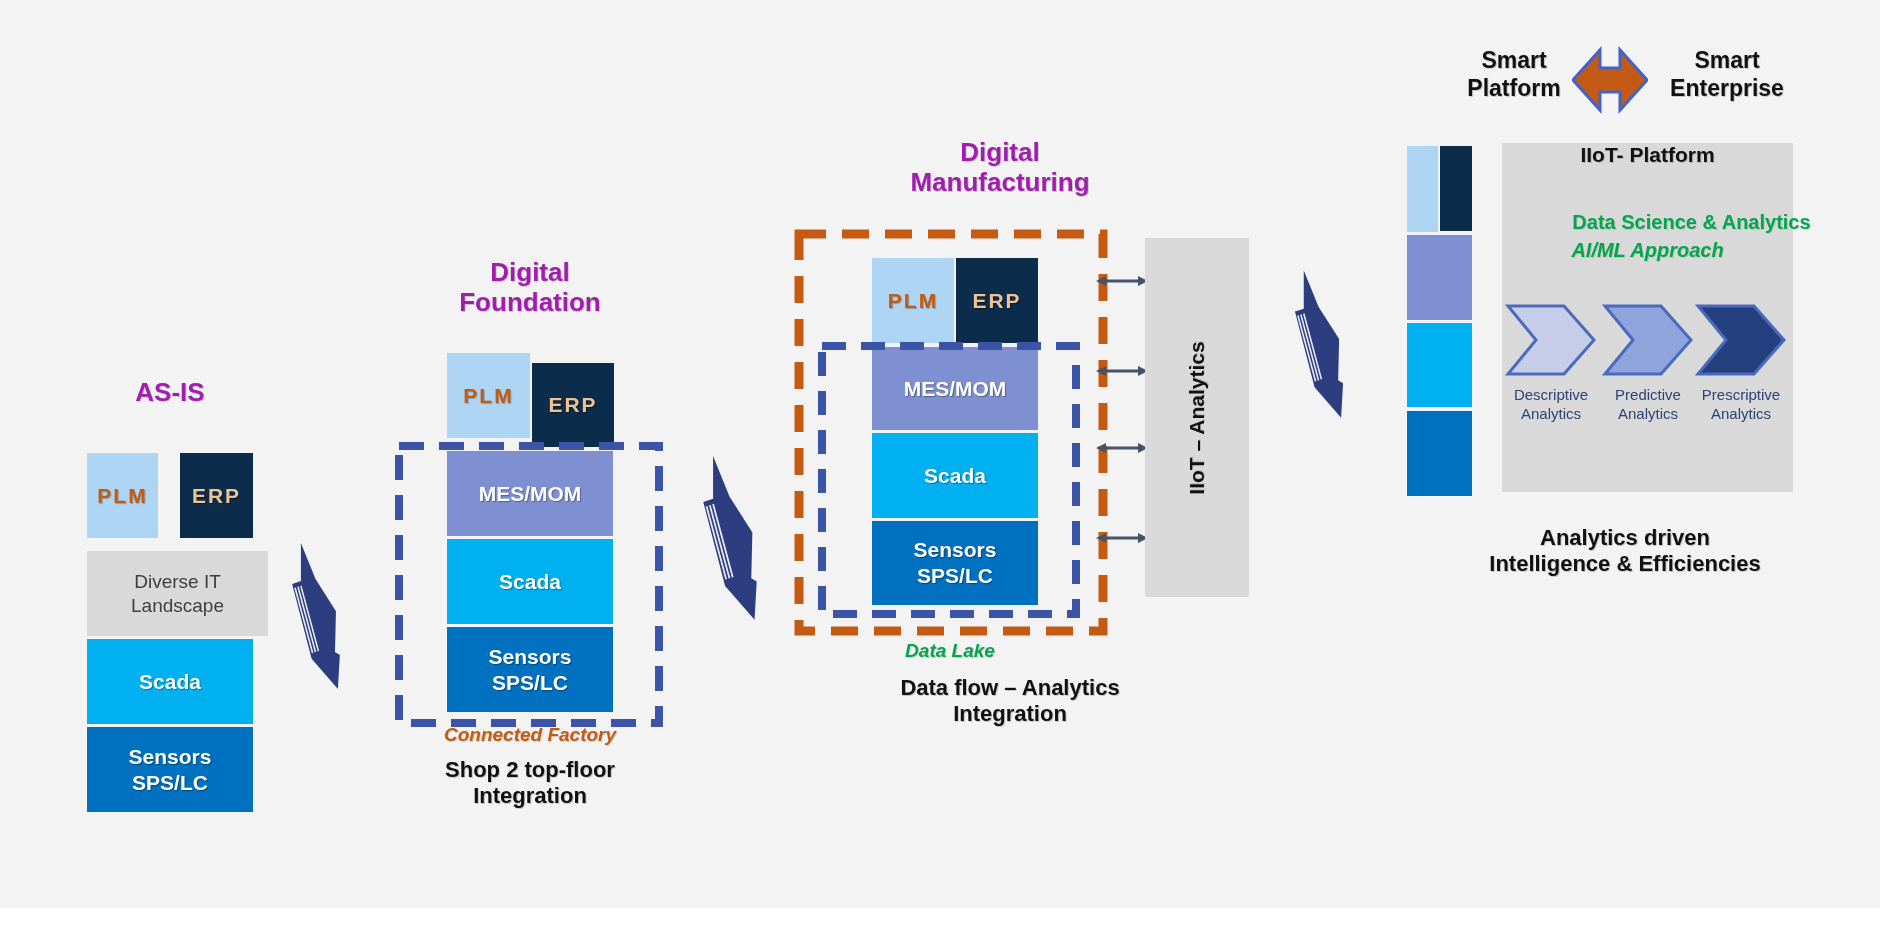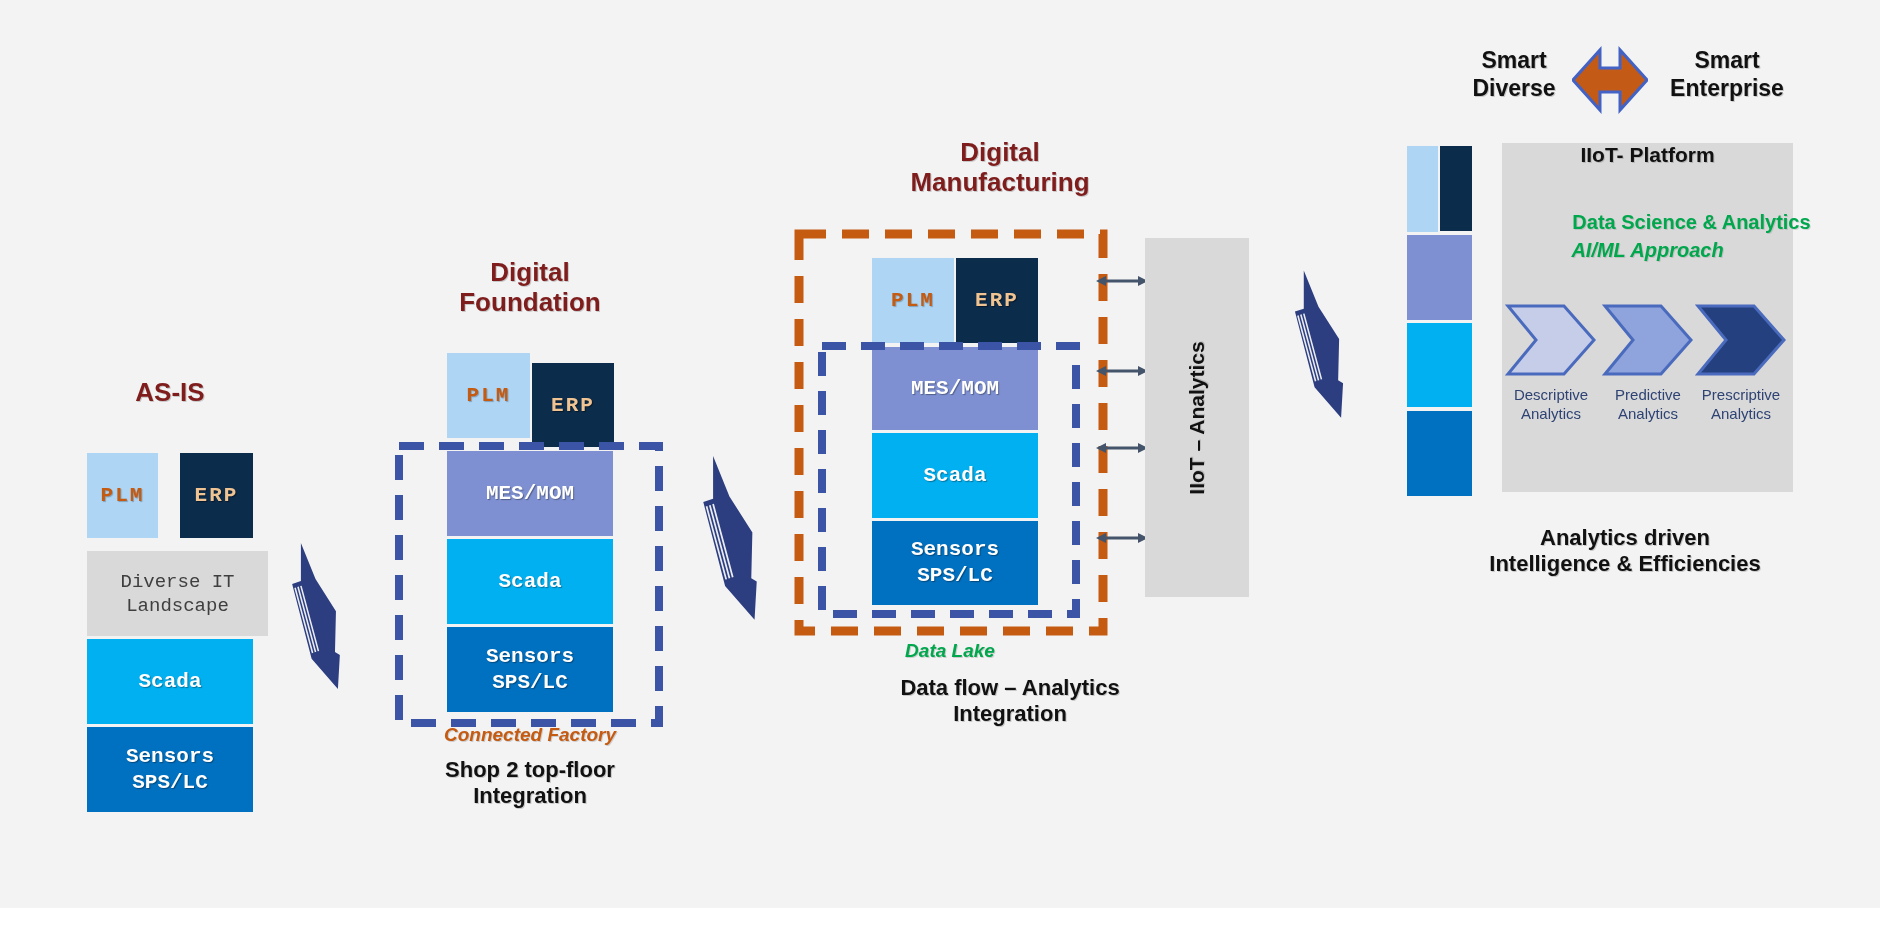--- a/index.html
+++ b/index.html
@@ -2,33 +2,33 @@
 <html><head>
 <meta charset="utf-8">
 <style>
   html,body{margin:0;padding:0;background:#e8e8e8;}
   #canvas{
     position:relative;width:1880px;height:929px;background:#f3f3f4;
     font-family:"Liberation Sans",sans-serif;overflow:hidden;
   }
   .abs{position:absolute;}
   .box{position:absolute;display:flex;align-items:center;justify-content:center;
-       text-align:center;font-weight:bold;font-family:Liberation Mono, monospace;}
+       text-align:center;font-weight:bold;}
   .box .inner{width:100%;}
   .lbl-white{color:#ffffff;font-size:21px;font-weight:bold;line-height:26px;
              text-shadow:1px 1px 1px rgba(0,0,0,0.35);}
   .plm-box{background:#aed5f4;color:#c55a11;font-size:21px;letter-spacing:2px;
            text-shadow:1px 1px 1px rgba(0,0,0,0.25);}
   .erp-box{background:#0c2c4c;color:#f0c492;font-size:21px;letter-spacing:2px;
            text-shadow:1px 1px 1px rgba(0,0,0,0.45);}
   .gray-box{background:#d9d9d9;color:#3f3f3f;font-size:19px;font-weight:normal;line-height:24px;}
   .mes-box{background:#7e90d2;}
   .scada-box{background:#00b0f0;}
   .sensors-box{background:#0070c0;}
-  .stage-title{position:absolute;text-align:center;color:#7f1d1d;font-size:26px;
+  .stage-title{position:absolute;text-align:center;color:#a21caf;font-size:26px;
                font-weight:bold;line-height:30px;text-shadow:1px 1px 0 rgba(120,120,120,0.35);}
   .caption{position:absolute;text-align:center;color:#111;font-size:22px;
            font-weight:bold;line-height:26px;text-shadow:1px 1px 0 rgba(120,120,120,0.35);}
   .frame-label-orange{position:absolute;text-align:center;color:#c55a11;font-size:19px;
            font-weight:bold;font-style:italic;text-shadow:1px 1px 0 rgba(120,120,120,0.3);}
   .frame-label-green{position:absolute;text-align:center;color:#00a74d;font-size:19px;
            font-weight:bold;font-style:italic;text-shadow:1px 1px 0 rgba(120,120,120,0.3);}
   .panel{position:absolute;background:#d9d9d9;}
   .panel-title{position:absolute;width:100%;text-align:center;color:#111;font-size:21px;
                font-weight:bold;text-shadow:1px 1px 0 rgba(120,120,120,0.35);}
@@ -182,21 +182,21 @@
     <div class="bar-label">IIoT – Analytics</div>
   </div>
 
   <svg class="abs" style="left:1292px;top:266px;" width="54" height="158" viewBox="0 0 55 152">
     <polygon points="12,0 27,37 48,70 47,112 52,115 50,150 23,119 3,42 12,39" fill="#2d3e80"></polygon>
     <path d="M6,46 L24,113 M9,45 L27,112 M12,44 L30,111" stroke="#ffffff" stroke-width="1.6" fill="none" opacity="0.9"></path>
   </svg>
 
   <div class="smart-label" style="left:1444px;top:46px;width:140px;">
     <div>Smart</div>
-    <div>Diverse</div>
+    <div>Platform</div>
   </div>
   <svg class="abs" style="left:1572px;top:45px;" width="76" height="70" viewBox="0 0 76 68">
     <polygon points="1,34 28,4 28,22 48,22 48,4 75,34 48,64 48,46 28,46 28,64" fill="#c35a16" stroke="#4262c5" stroke-width="3" stroke-linejoin="miter"></polygon>
   </svg>
   <div class="smart-label" style="left:1651px;top:46px;width:152px;">
     <div>Smart</div>
     <div>Enterprise</div>
   </div>
 
   <div class="stack-seg" style="left:1407px;top:146px;width:31px;height:86px;background:#aed5f4;"></div>

